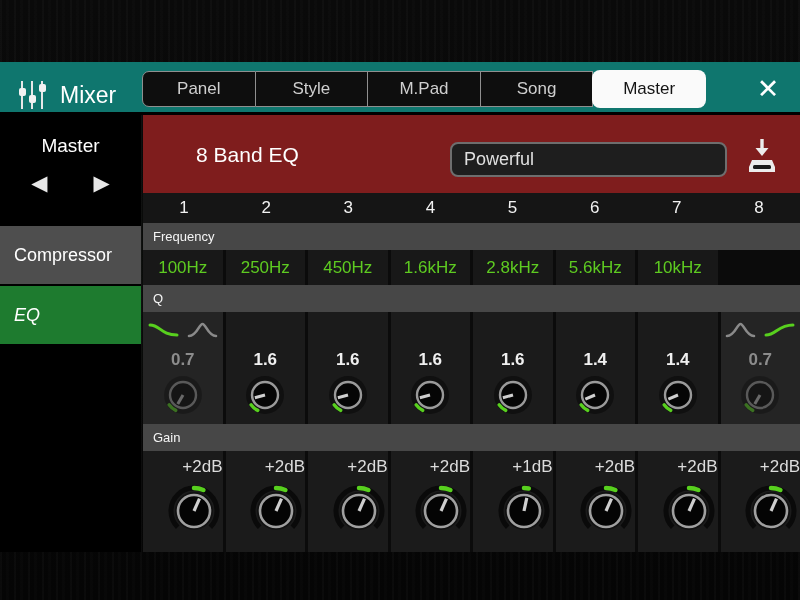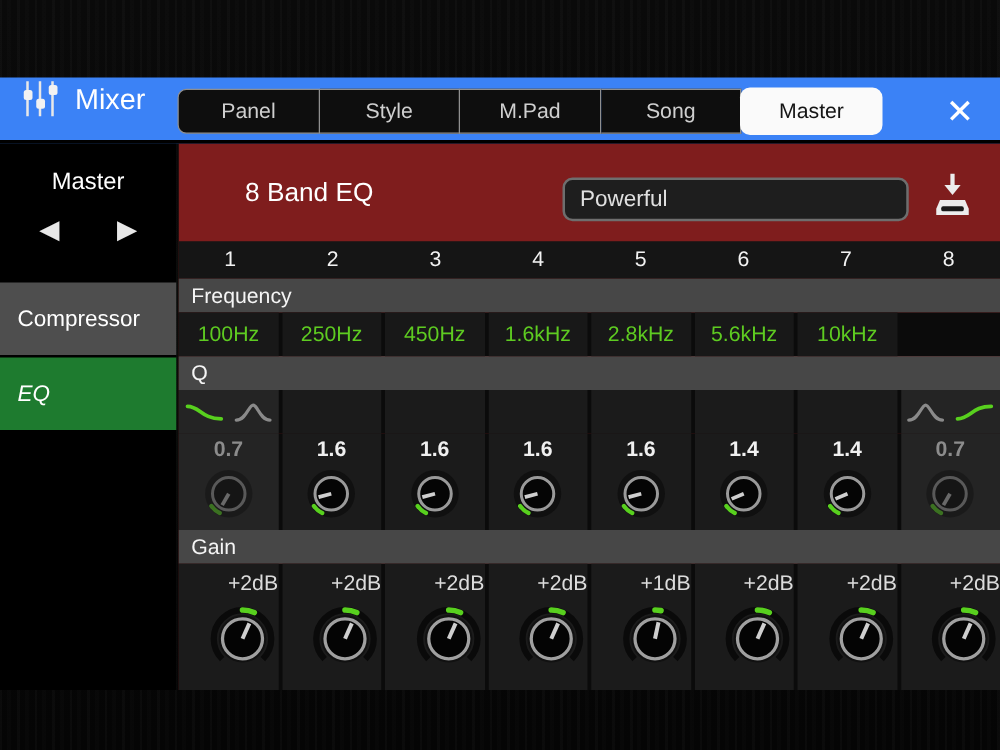--- a/index.html
+++ b/index.html
@@ -13,22 +13,22 @@
     position:absolute; inset:0;
     background:
       radial-gradient(180px 260px at 60px 300px, rgba(40,70,40,.18), transparent 70%),
       repeating-linear-gradient(90deg, rgba(255,255,255,.022) 0 2px, transparent 2px 6px, rgba(255,255,255,.012) 6px 9px, transparent 9px 14px),
       linear-gradient(#0a0a0a,#050505);
   }
 
   
   .header {
     position:absolute; left:0; top:62px; width:800px; height:53px;
-    background:#3b82f6; border-bottom:3px solid #000;
-    display:flex; align-items:flex-start;
+    background:#0f766e; border-bottom:3px solid #000;
+    display:flex; align-items:flex-end;
   }
   .app-id { display:flex; align-items:center; gap:12px; padding-left:16px; width:142px; }
   .app-title { font-size:23px; color:#fff; }
   .tabbar {
     position:absolute; left:142px; top:9px; width:563px; height:36px;
     display:flex; border-radius:18px;
   }
   .tab {
     flex:1 1 0; display:flex; align-items:center; justify-content:center;
     font-size:17px; color:#cfcfcf; background:#0e0e0e;
@@ -60,21 +60,21 @@
   .preset-box {
     position:absolute; left:307px; top:27px; width:277px; height:35px;
     border:2px solid #6e6e6e; border-radius:8px; background:#1e1e1e;
     display:flex; align-items:center; padding-left:12px; font-size:18px; color:#e0e0e0;
   }
   .save-btn { position:absolute; left:601px; top:22px; width:36px; height:40px; }
 
   .num-row { height:30px; display:grid; grid-template-columns:repeat(8,1fr); background:#151515; }
   .num-cell { display:flex; align-items:center; justify-content:center; font-size:17px; color:#f2f2f2; }
 
-  .strip { height:27px; background:#474747; display:flex; align-items:center; padding-left:10px; font-size:17px; color:#f5f5f5; }
+  .strip { height:27px; background:#474747; display:flex; align-items:center; padding-left:10px; font-size:13px; color:#f5f5f5; }
 
   .grid8 { display:grid; grid-template-columns:repeat(8,1fr); gap:3px; background:#0b0b0b; }
   .freq-row { height:35px; }
   .freq-cell { background:#181818; display:flex; align-items:center; justify-content:center; font-size:17px; color:#5ecb21; }
 
   .qicon-row { height:35px; }
   .qicon-cell { background:#1b1b1b; display:flex; align-items:center; justify-content:center; gap:8px; }
   .qicon-cell.hl { background:#242424; }
 
   .qknob-row { height:77px;font-weight:bold; }

